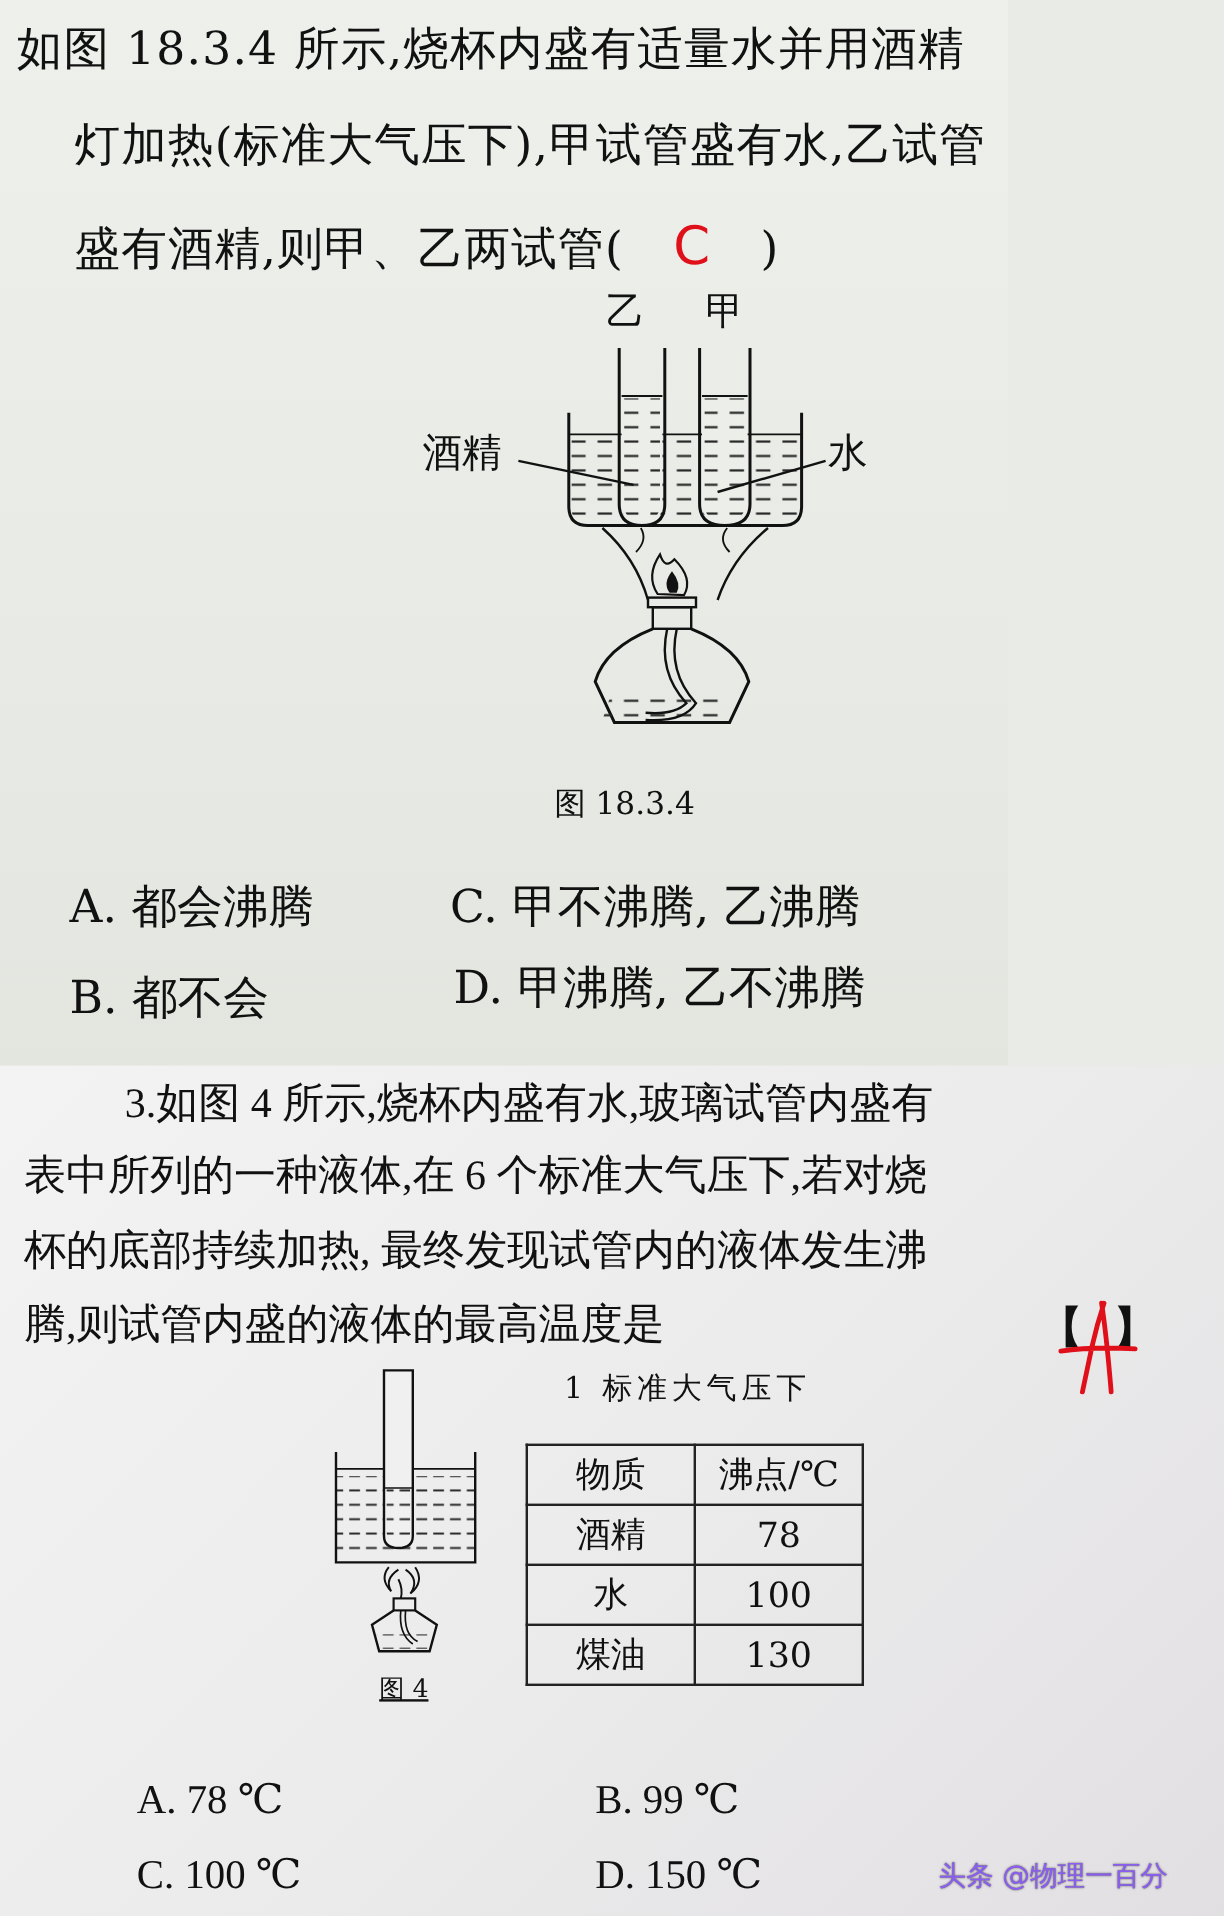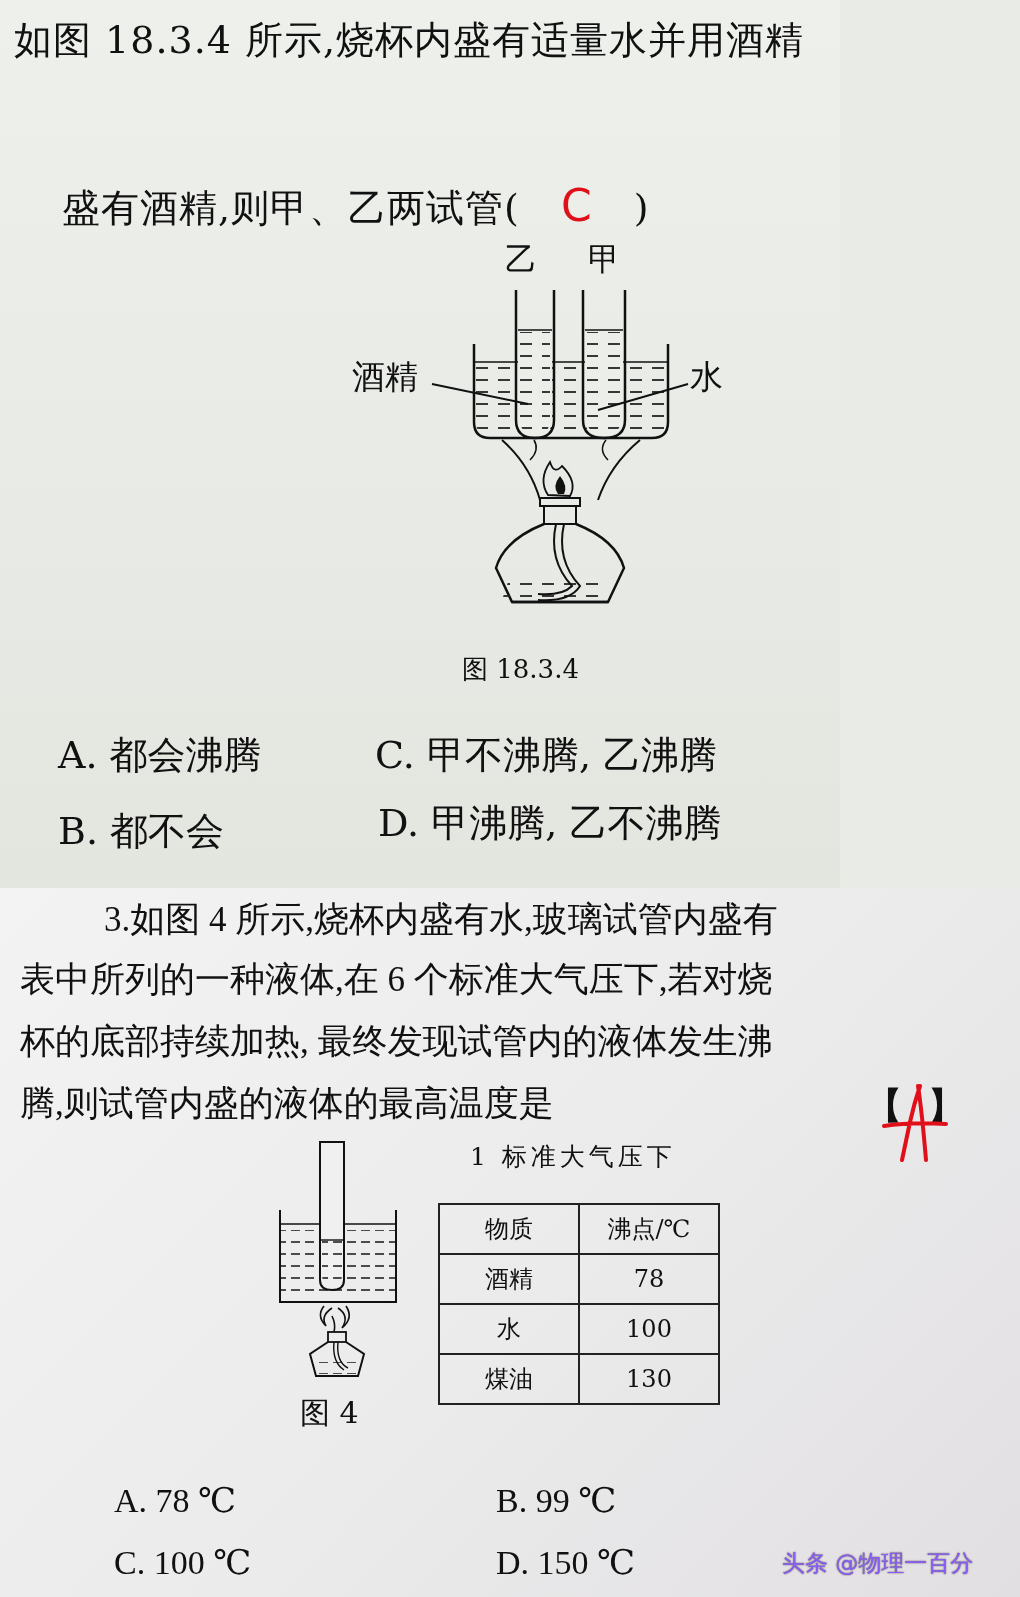--- a/index.html
+++ b/index.html
@@ -9,34 +9,35 @@
             background:linear-gradient(180deg,#eef0ec 0%,#e8eae5 60%,#e3e5df 100%); }
   .panel2 { position:absolute; left:0; top:888px; width:1020px; height:709px;
             background:linear-gradient(135deg,#f3f3f3 0%,#ebebeb 55%,#e2dfe3 100%); }
   .abs { position:absolute; white-space:nowrap; }
   .q6 { font-size:38px; line-height:64px; letter-spacing:1px; }
   .red { color:#e0101a; font-family:"DejaVu Sans","Liberation Sans",sans-serif; }
   .opt1 { font-size:38px; }
   .q3 { font-size:35px; line-height:64px; font-family:"Liberation Serif","DejaVu Serif",serif; }
   .opt2 { font-size:34px; font-family:"Liberation Serif","DejaVu Serif",serif; }
   .caption { font-size:26px; }
-  table.bp { position:absolute; left:438px; top:1203px; border-collapse:collapse; font-size:24px; }
+  table.bp { position:absolute; left:438px; top:1203px; border-collapse:collapse; font-size:29px; }
   table.bp td { border:2px solid #222; height:48px; text-align:center; padding:0; }
   table.bp td.c1 { width:138px; }
   table.bp td.c2 { width:138px; }
   .wm { font-family:"DejaVu Sans","Liberation Sans",sans-serif; font-size:23px; color:#8b5cf6;
         text-shadow:0 0 2px #777, 0 0 1px #555; }
 </style>
 </head>
 <body>
 
 <div class="panel1">
   <div class="abs q6" style="left:14px;top:8px;">
     <span>如图 18.3.4 所示,烧杯内盛有适量水并用酒精</span>
   </div>
+  <div class="abs q6" style="left:62px;top:88px;">灯加热(标准大气压下),甲试管盛有水,乙试管</div>
   <div class="abs q6" style="left:62px;top:162px;margin-top:12px;">
     <span>盛有酒精,则甲、乙两试管(</span>
     <span class="red" style="font-size:44px;margin:0 28px;">C</span>
     <span>)</span>
   </div>
 
   <div class="abs" style="left:505px;top:238px;font-size:32px;">乙</div>
   <div class="abs" style="left:588px;top:238px;font-size:32px;">甲</div>
   <div class="abs" style="left:352px;top:355px;font-size:33px;">酒精</div>
   <div class="abs" style="left:690px;top:355px;font-size:33px;">水</div>
@@ -132,21 +133,21 @@
   <line x1="4" y1="84" x2="120" y2="84" stroke="#111" stroke-width="1.4"></line>
   <path d="M44,2 L44,140 Q44,150 56,150 Q68,150 68,140 L68,2 Z" fill="#f0f0f0" stroke="#111" stroke-width="2"></path>
   <rect x="44" y="100" width="24" height="50" fill="url(#dash2)" clip-path="url(#t2)"></rect>
   <line x1="44" y1="100" x2="68" y2="100" stroke="#111" stroke-width="1.4"></line>
   <path d="M48,166 Q40,176 50,186 Q44,176 56,168 M70,166 Q78,178 66,188 Q74,176 62,168 M56,176 Q60,184 58,192" fill="none" stroke="#111" stroke-width="1.6"></path>
   <rect x="52" y="192" width="18" height="10" fill="none" stroke="#111" stroke-width="1.8"></rect>
   <path d="M52,202 L34,214 L40,236 L82,236 L88,214 L70,202" fill="none" stroke="#111" stroke-width="2"></path>
   <rect x="38" y="222" width="46" height="12" fill="url(#dash2)"></rect>
   <path d="M58,202 Q56,222 68,230 M62,202 Q60,222 72,228" fill="none" stroke="#111" stroke-width="1.4"></path>
 </svg>
-<div class="abs" style="left:300px;top:1393px;font-size:30px;">图 4</div>
+<div class="abs" style="left:316px;top:1393px;font-size:21px;text-decoration:underline;">图 4</div>
 
 <div class="abs" style="left:470px;top:1140px;font-size:25px;letter-spacing:4px;">1 标准大气压下</div>
 <table class="bp">
   <tbody>
       <tr>
     <td class="c1">物质</td>
     <td class="c2">沸点/℃</td>
   </tr>
   <tr>
     <td class="c1">酒精</td>

